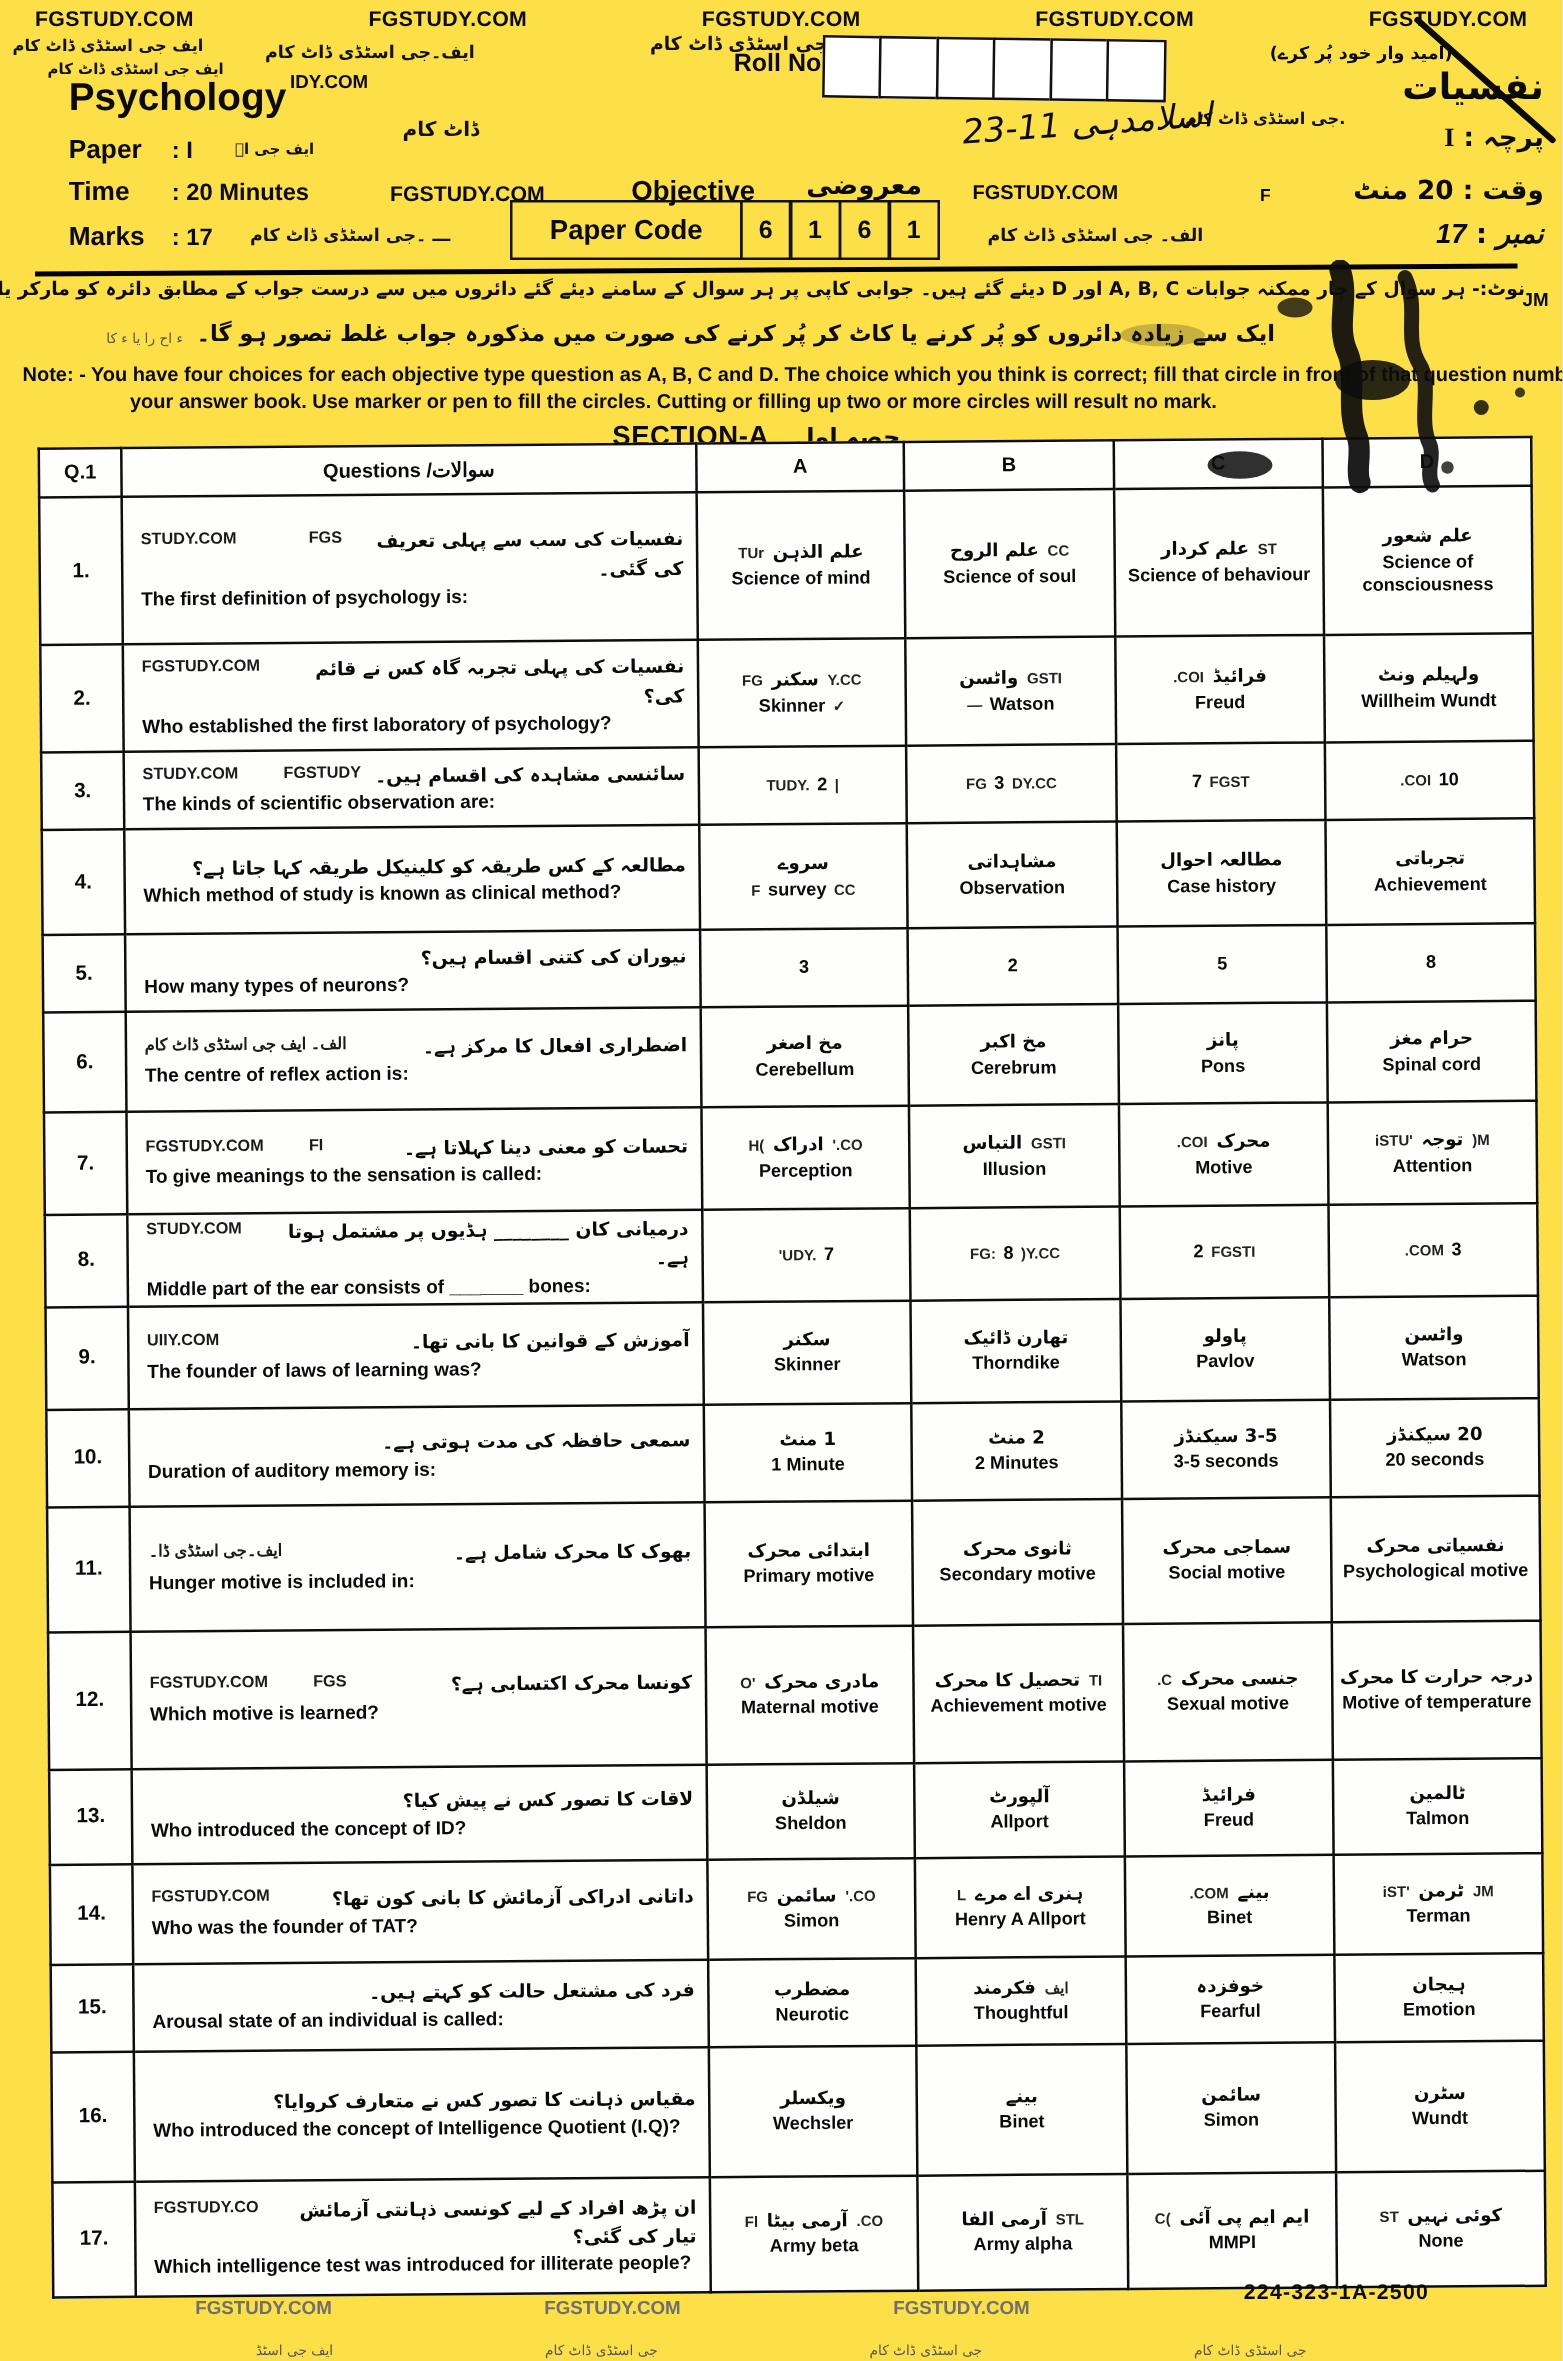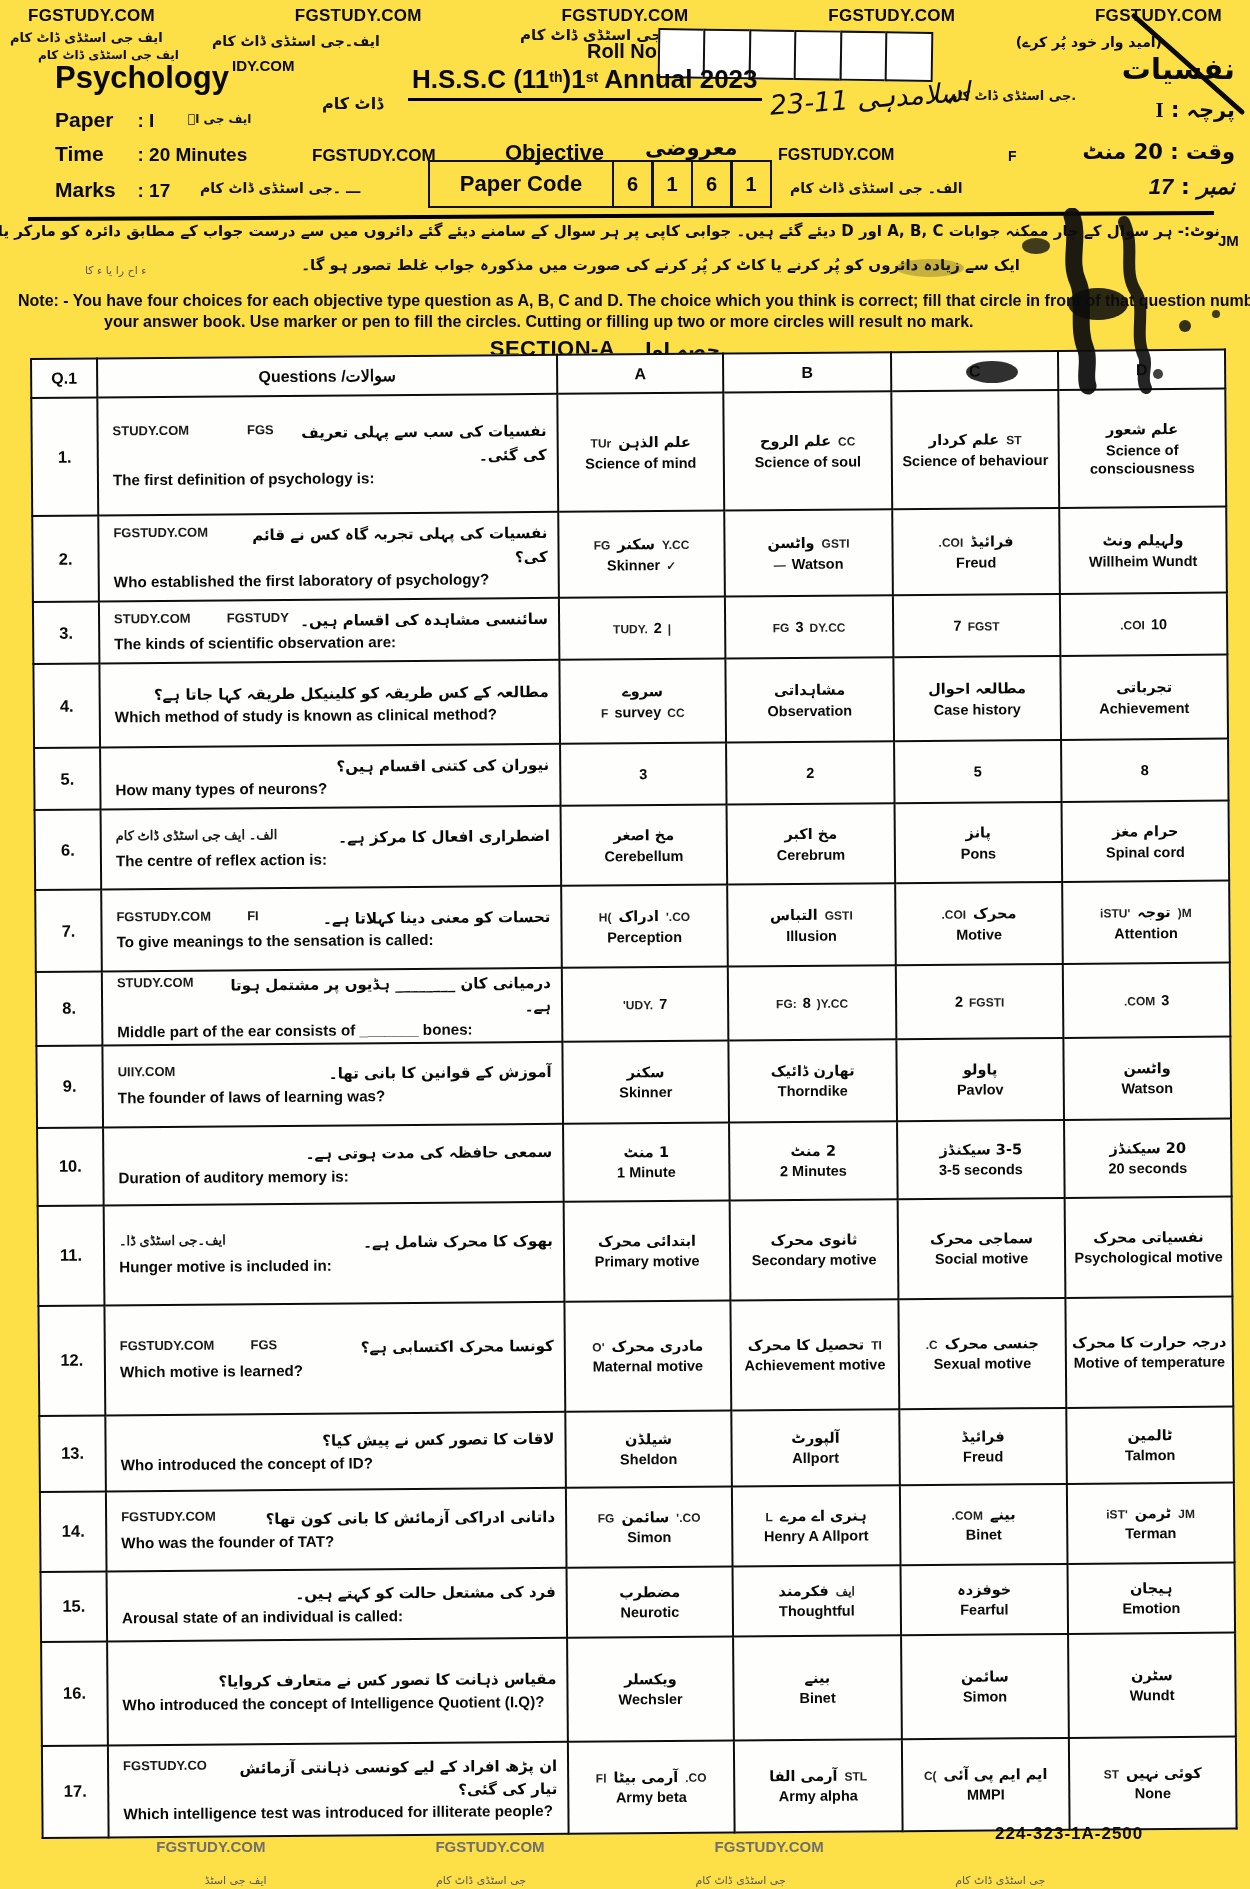--- a/index.html
+++ b/index.html
@@ -11,21 +11,21 @@
   
   .wm-top-row{top:6px;left:0;width:1250px;display:flex;justify-content:space-between;padding:0 28px;box-sizing:border-box;}
   .wm-top{font-weight:bold;font-size:17px;letter-spacing:.3px;}
   .wm-ur{color:#111;font-weight:bold;}
   
   .roll-row{display:flex;transform:rotate(.8deg);}
   .roll-box{width:44px;height:46px;border:2.5px solid #111;margin-left:-2.5px;background:#fff;}
   
   .pc-wrap{display:flex;align-items:stretch;}
   .pc-label{width:182px;height:44px;border:2.5px solid #111;display:flex;align-items:center;justify-content:center;
-            font-size:22px;font-weight:bold;margin-left:20px;}
+            font-size:22px;font-weight:bold;}
   .pc-box{width:38px;height:44px;border:2.5px solid #111;margin-left:-2.5px;display:flex;align-items:center;justify-content:center;
           font-size:20px;font-weight:bold;}
   .hdr-label{font-size:21px;font-weight:bold;display:inline-block;width:78px;}
   .hdr-val{font-size:19px;font-weight:bold;}
   .divider{border-top:4px solid #000;transform:rotate(-.3deg);}
   .note-ur{direction:rtl;white-space:nowrap;font-weight:bold;color:#0c0c0c;}
   .note-en{font-weight:bold;font-size:16px;line-height:1.33;padding-left:86px;text-indent:-86px;}
   
   .mcq{border-collapse:collapse;table-layout:fixed;transform:rotate(-.45deg);transform-origin:top left;background:#fefefd;}
   .mcq td,.mcq th{border:2.4px solid #0d0d0d;vertical-align:middle;padding:2px 4px;overflow:hidden;}
@@ -76,23 +76,20 @@
   <span class="abs ur b" style="top:34px;left:992px;font-size:14px;width:170px;" dir="rtl">(امید وار خود پُر کرے)</span>
 
   <svg class="abs" style="top:10px;left:1128px;" width="120" height="110">
     <line x1="6" y1="6" x2="114" y2="102" stroke="#0a0a0a" stroke-width="5" stroke-linecap="round"></line>
   </svg>
 
   <span class="abs b" style="top:60px;left:55px;font-size:31px;">Psychology</span>
   <span class="abs b" style="top:57px;left:232px;font-size:15px;">IDY.COM</span>
   <span class="abs ur" style="top:52px;left:1060px;width:175px;font-size:29px;font-weight:800;text-align:right;" dir="rtl">نفسیات</span>
 
-  <div class="abs" style="top:64px;left:408px;border-bottom:3px solid #000;padding:0 4px 3px 4px;">
-    <span class="b" style="font-size:26px;">H.S.S.C (11</span><sup class="b" style="font-size:14px;">th</sup><span class="b" style="font-size:26px;">)1</span><sup class="b" style="font-size:14px;">st</sup><span class="b" style="font-size:26px;"> Annual 2023</span>
-  </div>
 
   <span class="abs ur" style="top:84px;left:735px;width:235px;font-size:27px;font-style:italic;transform:rotate(-4deg);" dir="rtl">اسلامدہی 11-23</span>
   <span class="abs ur wm-ur" style="top:88px;left:948px;font-size:13px;" dir="rtl">.جی اسٹڈی ڈاٹ کام</span>
 
   <div class="abs" style="top:108px;left:55px;">
     <span class="hdr-label">Paper</span>
     <span class="hdr-val">: I</span>
   </div>
   <span class="abs ur wm-ur" style="top:112px;left:188px;font-size:12px;" dir="rtl">ایف جی اٖ</span>
   <span class="abs ur wm-ur" style="top:94px;left:322px;font-size:16px;" dir="rtl">ڈاٹ کام</span>
@@ -136,21 +133,21 @@
     <span style="font-style:italic;">نمبر</span>
     <span>:</span>
     <span style="font-family:'Liberation Sans',sans-serif;font-style:italic;">17</span>
   </div>
 
   <div class="abs divider" style="top:214px;left:28px;width:1186px;"></div>
 
   <div class="abs ur note-ur" style="top:222px;left:70px;width:1150px;font-size:15px;text-align:right;" dir="rtl">نوٹ:- ہر سوال کے چار ممکنہ جوابات A, B, C اور D دیئے گئے ہیں۔ جوابی کاپی پر ہر سوال کے سامنے دیئے گئے دائروں میں سے درست جواب کے مطابق دائرہ کو مارکر یا پین سے بھر دیجئے۔</div>
   <span class="abs b" style="top:232px;left:1218px;font-size:15px;">JM</span>
   <span class="abs ur frag-bottom" style="top:264px;left:85px;font-size:11px;" dir="rtl">ء اح را یا ء کا</span>
-  <div class="abs ur note-ur" style="top:256px;left:330px;width:690px;font-size:15px;text-align:center;" dir="rtl">ایک سے زیادہ دائروں کو پُر کرنے یا کاٹ کر پُر کرنے کی صورت میں مذکورہ جواب غلط تصور ہو گا۔</div>
+  <div class="abs ur note-ur" style="top:256px;left:330px;width:690px;font-size:18px;text-align:center;" dir="rtl">ایک سے زیادہ دائروں کو پُر کرنے یا کاٹ کر پُر کرنے کی صورت میں مذکورہ جواب غلط تصور ہو گا۔</div>
   <div class="abs note-en" style="top:290px;left:18px;width:1185px;">Note: - You have four choices for each objective type question as A, B, C and D. The choice which you think is correct; fill that circle in front of that question number in your answer book. Use marker or pen to fill the circles. Cutting or filling up two or more circles will result no mark.</div>
 
   <div class="abs" style="top:336px;left:0;width:1250px;display:flex;justify-content:center;align-items:baseline;gap:20px;transform:translateX(-20px);">
     <span class="b" style="font-size:22px;letter-spacing:.5px;">SECTION-A</span>
     <span class="ur b" style="font-size:19px;" dir="rtl">حصہ اول</span>
   </div>
 
   <table class="mcq abs" style="top:358px;left:30px;width:1196px;">
     <colgroup>
       <col style="width:66px">

